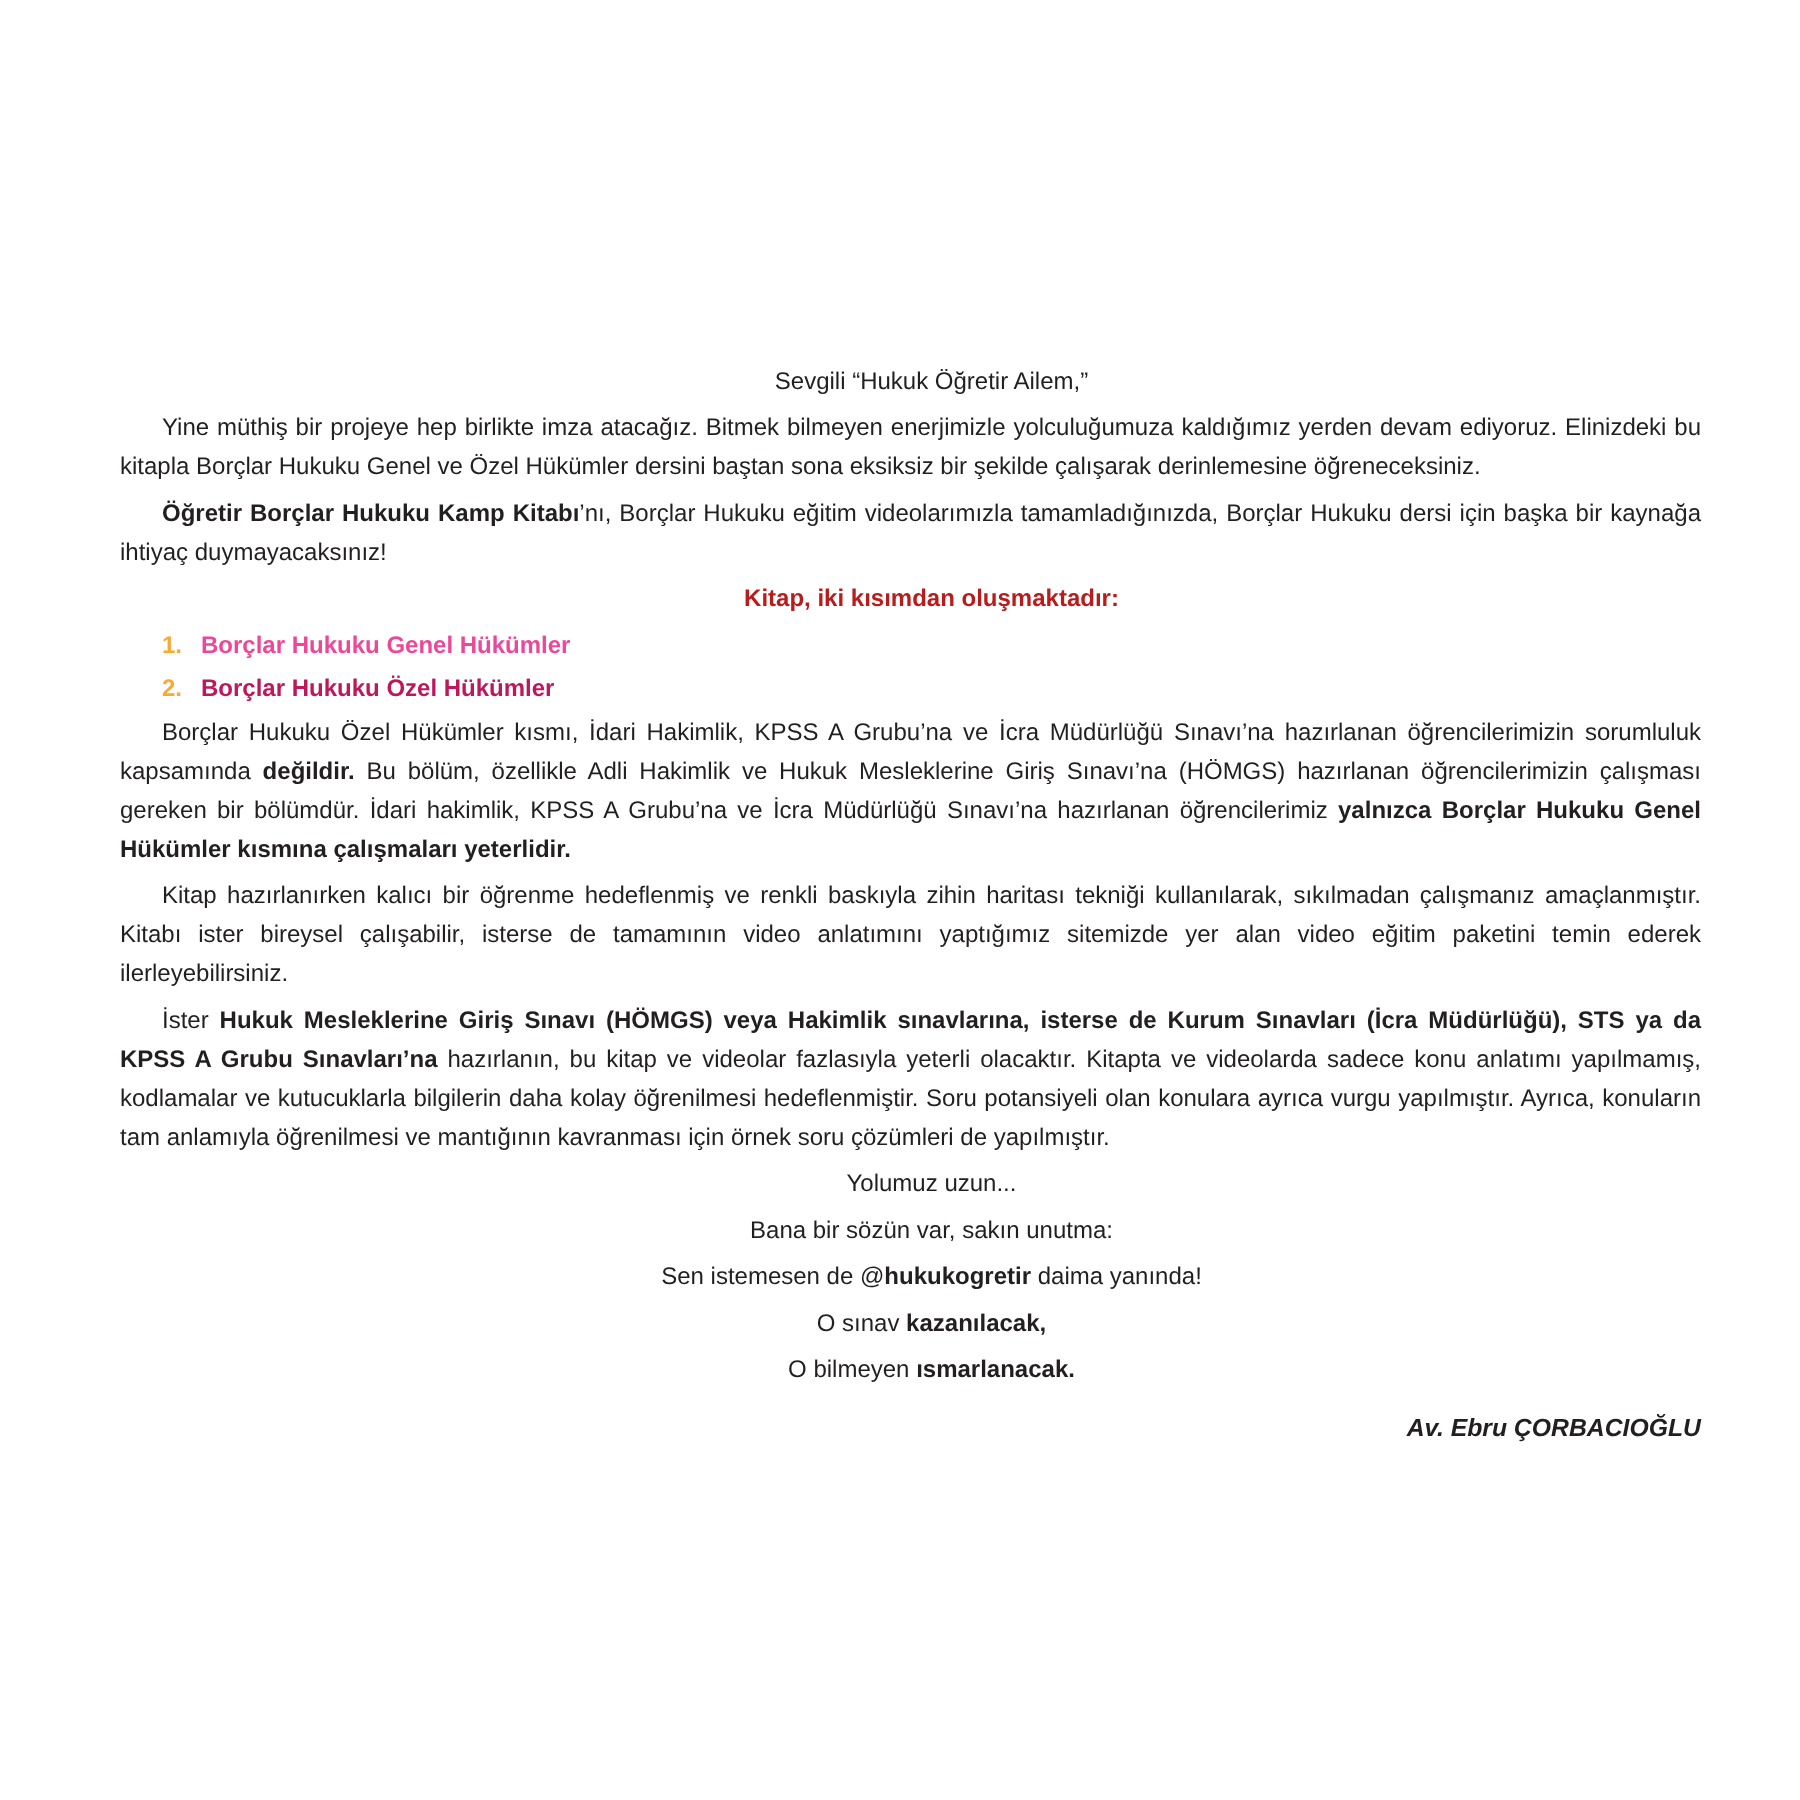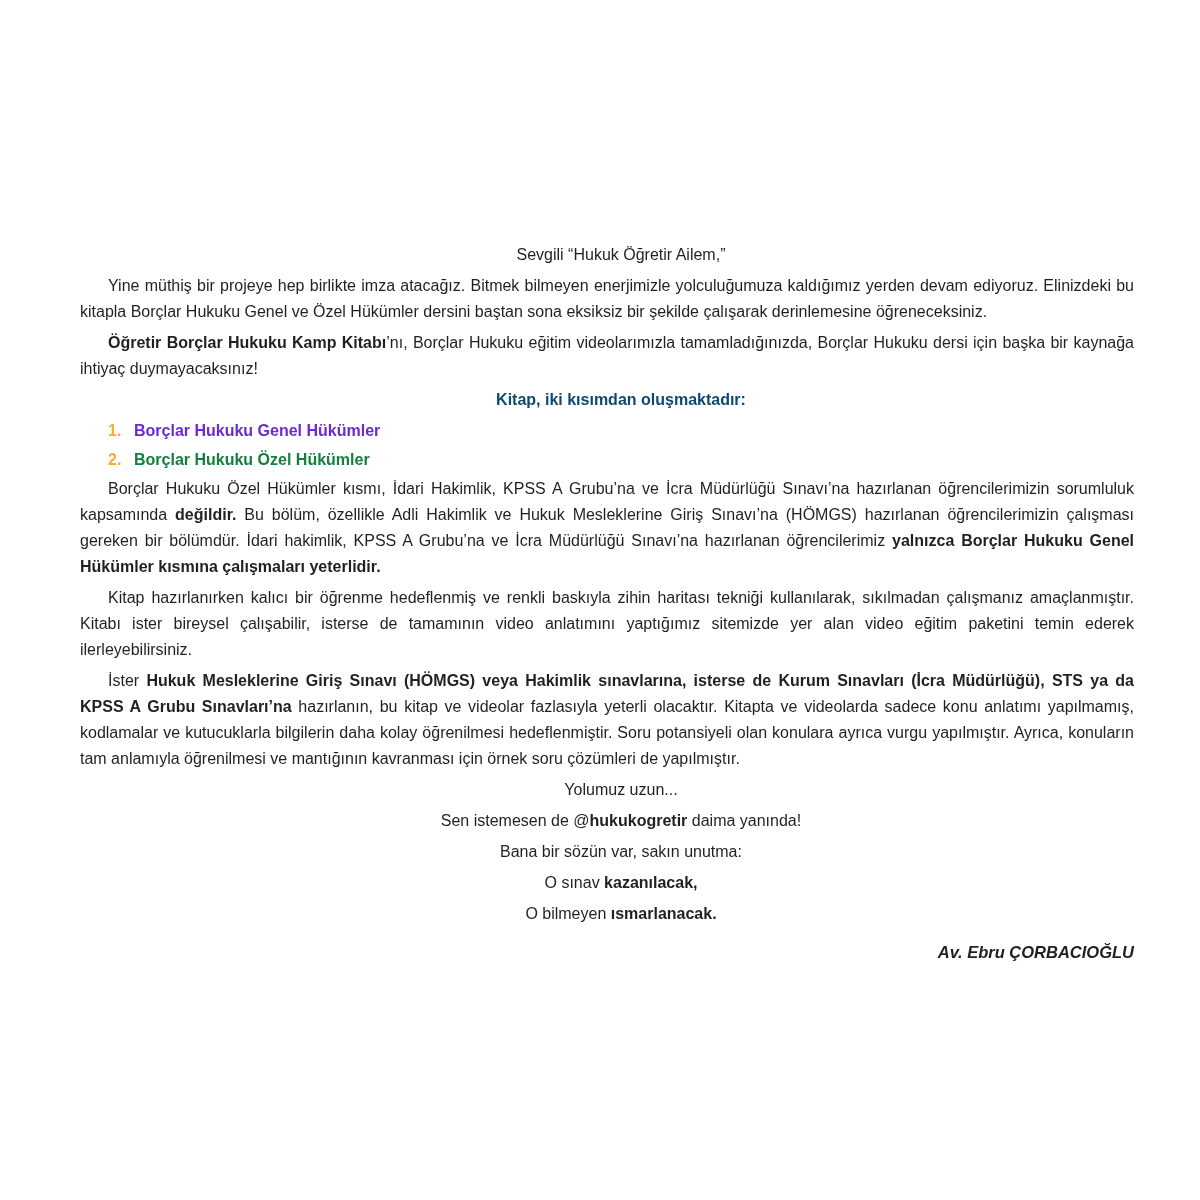--- a/index.html
+++ b/index.html
@@ -60,26 +60,26 @@
   .b { font-weight: bold; }
 </style>
 </head>
 <body>
 
 <div class="page">
   <main class="content" id="preface-content">
       <p class="line"><span>Sevgili “Hukuk Öğretir Ailem,”</span></p>
       <p class="para"><span>Yine müthiş bir projeye hep birlikte imza atacağız. Bitmek bilmeyen enerjimizle yolculuğumuza kaldığımız yerden devam ediyoruz. Elinizdeki bu kitapla Borçlar Hukuku Genel ve Özel Hükümler dersini baştan sona eksiksiz bir şekilde çalışarak derinlemesine öğreneceksiniz.</span></p>
       <p class="para"><span class="b">Öğretir Borçlar Hukuku Kamp Kitabı</span><span>’nı, Borçlar Hukuku eğitim videolarımızla tamamladığınızda, Borçlar Hukuku dersi için başka bir kaynağa ihtiyaç duymayacaksınız!</span></p>
-      <p class="line"><span class="b" style="color: #0c4a6e;">Kitap, iki kısımdan oluşmaktadır:</span></p>
-      <p class="list"><span class="num" style="color: rgb(248, 171, 48);">1.</span><span class="b" style="color: #6d28d9;">Borçlar Hukuku Genel Hükümler</span></p>
-      <p class="list"><span class="num" style="color: rgb(248, 171, 48);">2.</span><span class="b" style="color: #15803d;">Borçlar Hukuku Özel Hükümler</span></p>
+      <p class="line"><span class="b" style="color: #b91c1c;">Kitap, iki kısımdan oluşmaktadır:</span></p>
+      <p class="list"><span class="num" style="color: rgb(248, 171, 48);">1.</span><span class="b" style="color: #ec4899;">Borçlar Hukuku Genel Hükümler</span></p>
+      <p class="list"><span class="num" style="color: rgb(248, 171, 48);">2.</span><span class="b" style="color: #be185d;">Borçlar Hukuku Özel Hükümler</span></p>
       <p class="para"><span>Borçlar Hukuku Özel Hükümler kısmı, İdari Hakimlik, KPSS A Grubu’na ve İcra Müdürlüğü Sınavı’na hazırlanan öğrencilerimizin sorumluluk kapsamında </span><span class="b">değildir.</span><span> Bu bölüm, özellikle Adli Hakimlik ve Hukuk Mesleklerine Giriş Sınavı’na (HÖMGS) hazırlanan öğrencilerimizin çalışması gereken bir bölümdür. İdari hakimlik, KPSS A Grubu’na ve İcra Müdürlüğü Sınavı’na hazırlanan öğrencilerimiz </span><span class="b">yalnızca Borçlar Hukuku Genel Hükümler kısmına çalışmaları yeterlidir.</span></p>
       <p class="para"><span>Kitap hazırlanırken kalıcı bir öğrenme hedeflenmiş ve renkli baskıyla zihin haritası tekniği kullanılarak, sıkılmadan çalışmanız amaçlanmıştır. Kitabı ister bireysel çalışabilir, isterse de tamamının video anlatımını yaptığımız sitemizde yer alan video eğitim paketini temin ederek ilerleyebilirsiniz.</span></p>
       <p class="para"><span>İster </span><span class="b">Hukuk Mesleklerine Giriş Sınavı (HÖMGS) veya Hakimlik sınavlarına, isterse de Kurum Sınavları (İcra Müdürlüğü), STS ya da KPSS A Grubu Sınavları’na</span><span> hazırlanın, bu kitap ve videolar fazlasıyla yeterli olacaktır. Kitapta ve videolarda sadece konu anlatımı yapılmamış, kodlamalar ve kutucuklarla bilgilerin daha kolay öğrenilmesi hedeflenmiştir. Soru potansiyeli olan konulara ayrıca vurgu yapılmıştır. Ayrıca, konuların tam anlamıyla öğrenilmesi ve mantığının kavranması için örnek soru çözümleri de yapılmıştır.</span></p>
       <p class="line"><span>Yolumuz uzun...</span></p>
+      <p class="line"><span>Bana bir sözün var, sakın unutma:</span></p>
       <p class="line"><span>Sen istemesen de @</span><span class="b">hukukogretir</span><span> daima yanında!</span></p>
-      <p class="line"><span>Bana bir sözün var, sakın unutma:</span></p>
       <p class="line"><span>O sınav </span><span class="b">kazanılacak,</span></p>
       <p class="line"><span>O bilmeyen </span><span class="b">ısmarlanacak.</span></p>
       <p class="signature"><span class="b">Av. Ebru ÇORBACIOĞLU</span></p>
     </main>
 </div>
 
 </body></html>

